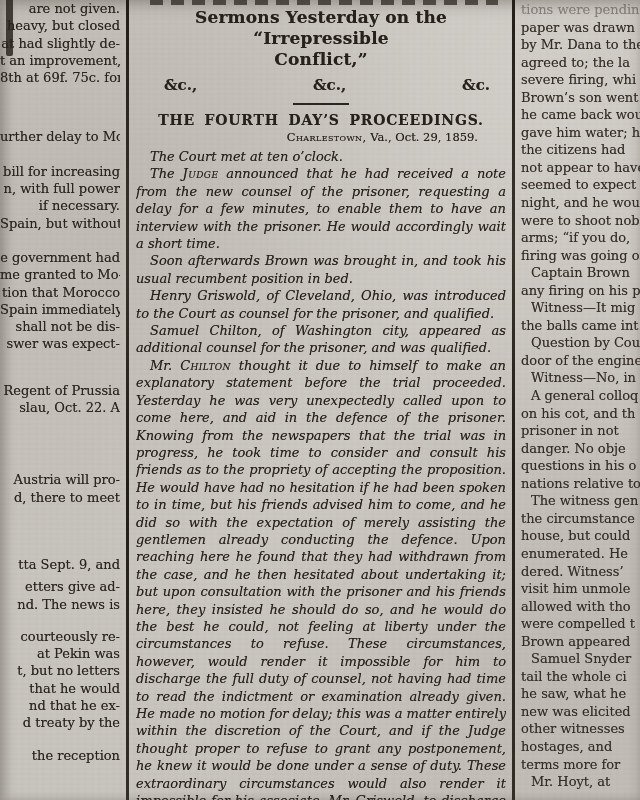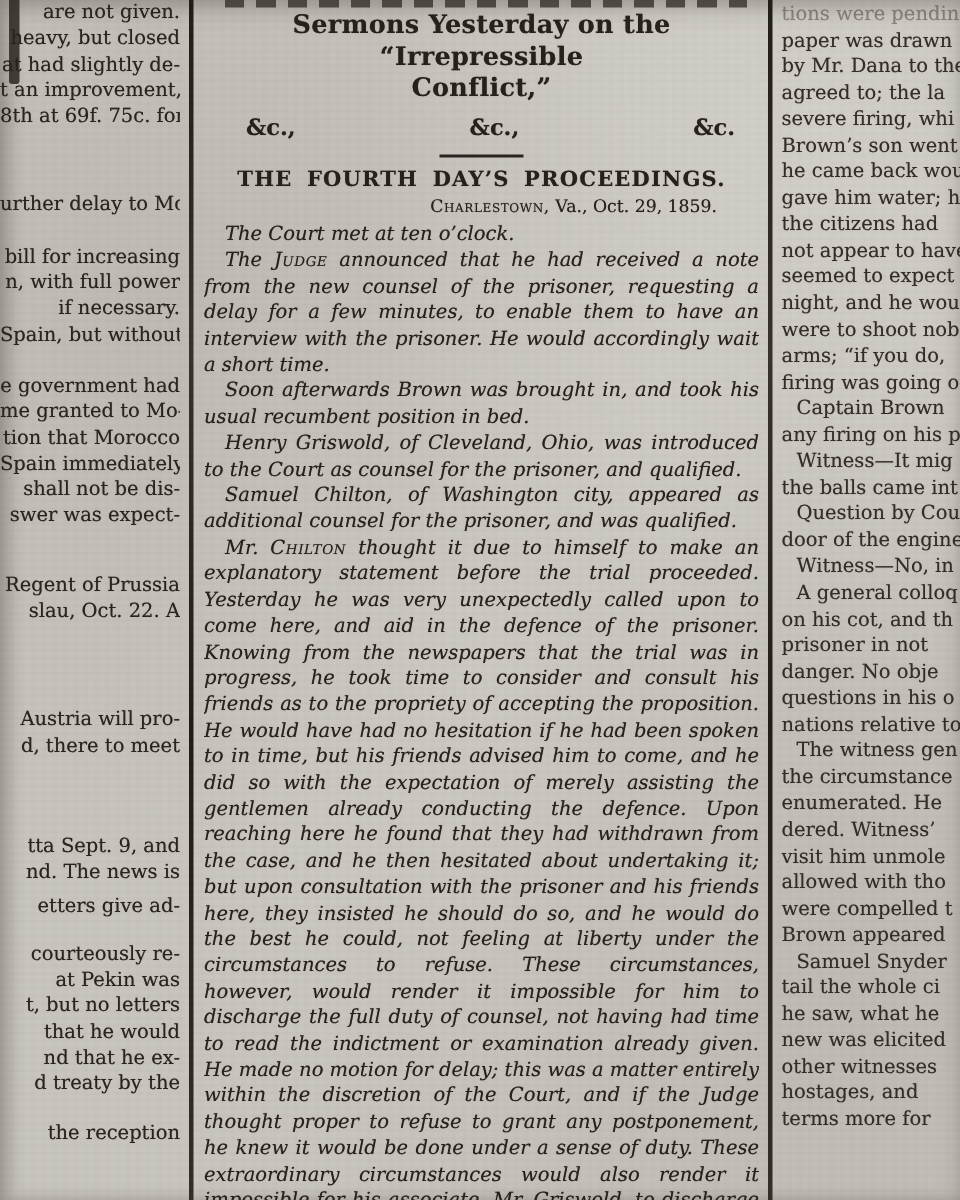--- a/index.html
+++ b/index.html
@@ -73,22 +73,22 @@
       <div class="frag">me granted to Mo-</div>
       <div class="frag">tion that Morocco</div>
       <div class="frag">Spain immediately</div>
       <div class="frag">shall not be dis-</div>
       <div class="frag">swer was expect-</div>
       <div class="frag" style="margin-top: 29px;">Regent of Prussia</div>
       <div class="frag">slau, Oct. 22.  A</div>
       <div class="frag" style="margin-top: 55px;">Austria will pro-</div>
       <div class="frag">d, there to meet</div>
       <div class="frag" style="margin-top: 50px;">tta Sept. 9, and</div>
+      <div class="frag" style="margin-top: 5px;">etters give ad-</div>
       <div class="frag">nd.  The news is</div>
-      <div class="frag" style="margin-top: 5px;">etters give ad-</div>
       <div class="frag" style="margin-top: 15px;">courteously re-</div>
       <div class="frag">at Pekin was</div>
       <div class="frag">t, but no letters</div>
       <div class="frag">that he would</div>
       <div class="frag">nd that he ex-</div>
       <div class="frag">d treaty by the</div>
       <div class="frag" style="margin-top: 15px;">the reception</div>
     </div>
 
   <div class="rule-v rule-left"></div>
@@ -144,28 +144,30 @@
       <div class="frag">door of the engine</div>
       <div class="frag indent">Witness—No, in</div>
       <div class="frag indent">A general colloq</div>
       <div class="frag">on his cot, and th</div>
       <div class="frag">prisoner in not</div>
       <div class="frag">danger.  No obje</div>
       <div class="frag">questions in his o</div>
       <div class="frag">nations relative to</div>
       <div class="frag indent">The witness gen</div>
       <div class="frag">the circumstance</div>
+      <div class="frag">house, but could</div>
       <div class="frag">enumerated.  He</div>
       <div class="frag">dered.  Witness’</div>
       <div class="frag">visit him unmole</div>
       <div class="frag">allowed with tho</div>
       <div class="frag">were compelled t</div>
       <div class="frag">Brown appeared</div>
       <div class="frag indent">Samuel Snyder</div>
       <div class="frag">tail the whole ci</div>
       <div class="frag">he saw, what he</div>
       <div class="frag">new was elicited</div>
       <div class="frag">other witnesses</div>
       <div class="frag">hostages, and</div>
       <div class="frag">terms more for</div>
+      <div class="frag indent">Mr. Hoyt, at</div>
     </div>
 
 </div>
 
 </body></html>

